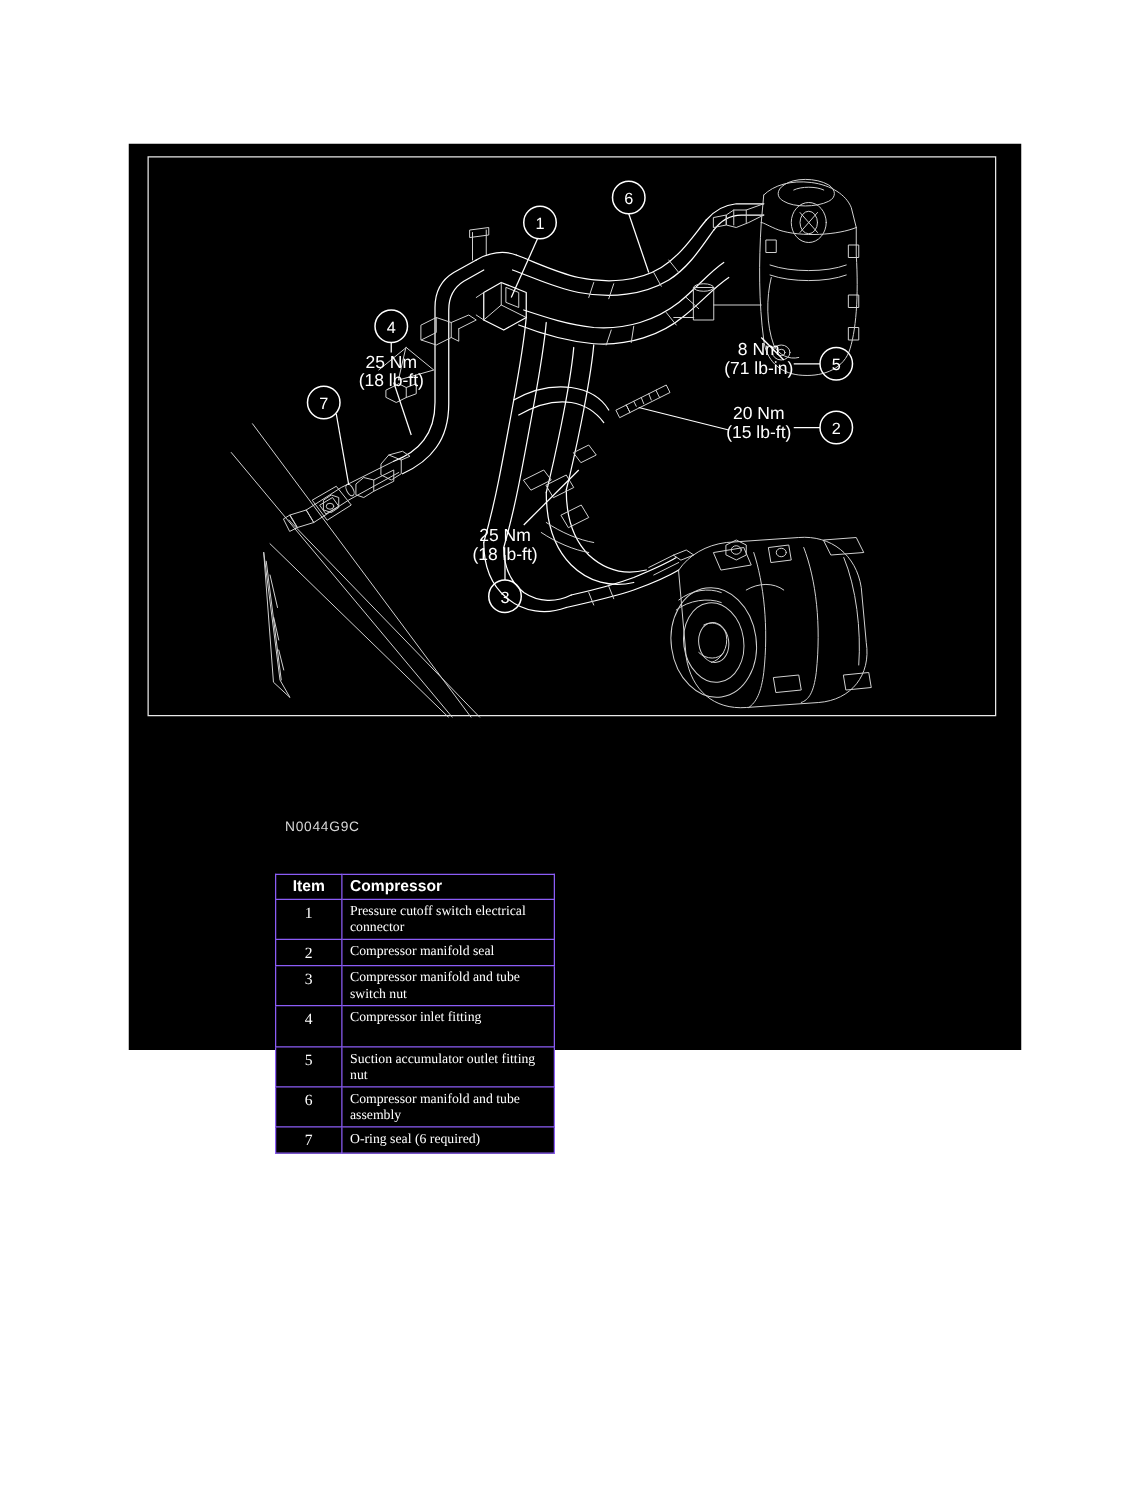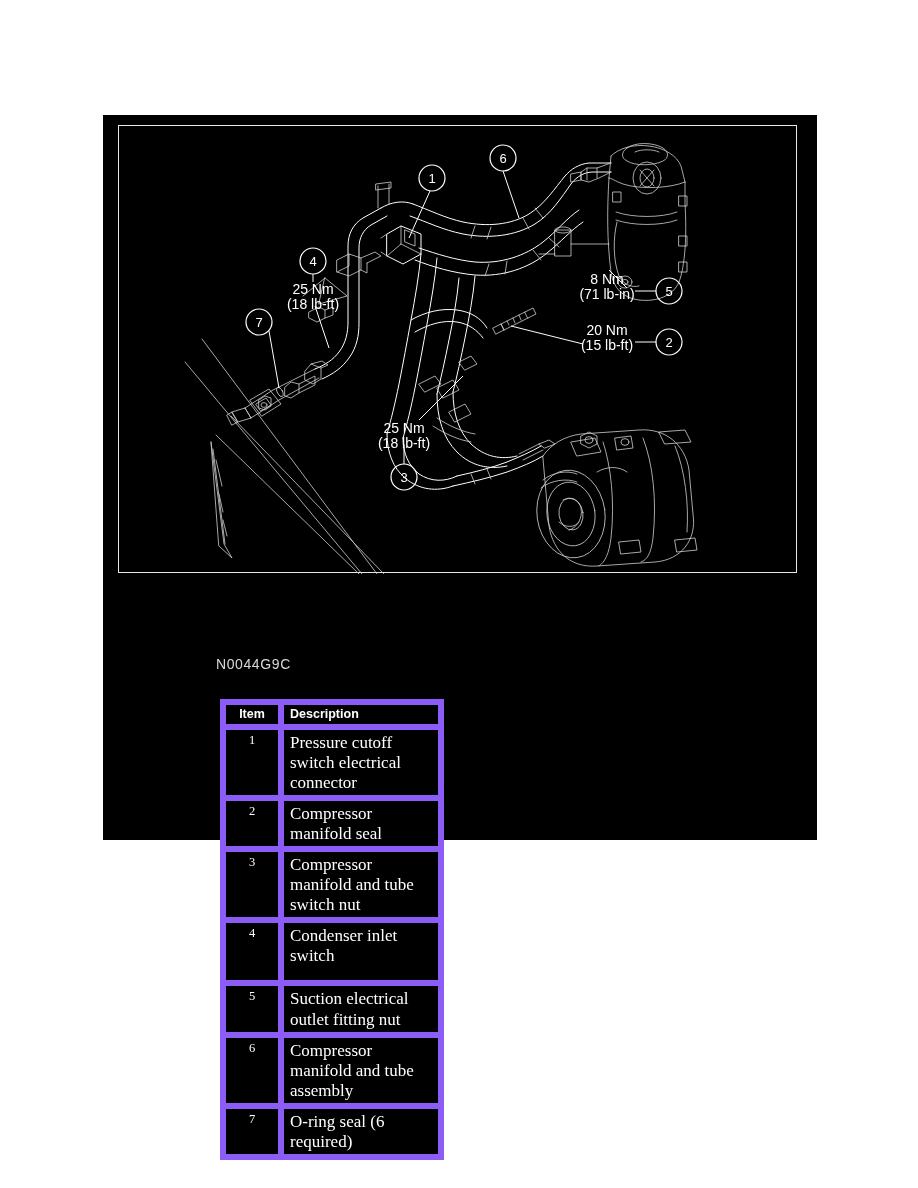--- a/index.html
+++ b/index.html
@@ -41,45 +41,45 @@
     left: 0;
     top: 0;
     width: 679px;
     height: 448px;
     display: block;
   }
 
   
   #drawing-ref {
     position: absolute;
-    left: 113px;
+    left: 125px;
     top: 541px;
     color: #d8d8d8;
     font-family: "Liberation Sans", sans-serif;
-    font-size: 14px;
+    font-size: 11px;
     letter-spacing: 0.6px;
     white-space: nowrap;
   }
 
   
   #parts-table-wrap {
     position: absolute;
     left: 117px;
     top: 584px;
     width: 224px;
   }
   table#parts-table {
     border-collapse: collapse;
     width: 224px;
     background: #000000;
     table-layout: fixed;
   }
   table#parts-table th,
   table#parts-table td {
-    border: 6px solid #8b5cf6;
+    border: 1px solid #8b5cf6;
     color: #ffffff;
     vertical-align: top;
     padding: 2px 4px;
   }
   table#parts-table th {
     font-family: "Liberation Sans", sans-serif;
     font-size: 12.5px;
     font-weight: bold;
     text-align: left;
     padding: 2px 6px 3px 6px;
@@ -92,21 +92,21 @@
   }
   table#parts-table td.cell-item {
     width: 44px;
     text-align: center;
     font-family: "Liberation Serif", serif;
     font-size: 12.5px;
     padding-top: 3px;
   }
   table#parts-table td.cell-desc {
     font-family: "Liberation Serif", serif;
-    font-size: 17px;
+    font-size: 11px;
     line-height: 1.18;
     padding-top: 3px;
     padding-left: 6px;
     margin-top: 19px;
   }
   table#parts-table tr.tall td {
     padding-bottom: 14px;
   }
 
   
@@ -402,44 +402,44 @@
     </svg>
   </div>
 
   <div id="drawing-ref">N0044G9C</div>
 
   <div id="parts-table-wrap">
     <table id="parts-table">
       <thead>
         <tr>
           <th class="col-item">Item</th>
-          <th class="col-desc">Description</th>
+          <th class="col-desc">Compressor</th>
         </tr>
       </thead>
       <tbody id="parts-table-body">
 
       <tr>
             <td class="cell-item">1</td>
             <td class="cell-desc">Pressure cutoff switch electrical connector</td>
           </tr>
           <tr>
             <td class="cell-item">2</td>
             <td class="cell-desc">Compressor manifold seal</td>
           </tr>
           <tr>
             <td class="cell-item">3</td>
             <td class="cell-desc">Compressor manifold and tube switch nut</td>
           </tr>
           <tr class="tall">
             <td class="cell-item">4</td>
-            <td class="cell-desc">Condenser inlet switch</td>
+            <td class="cell-desc">Compressor inlet fitting</td>
           </tr>
           <tr>
             <td class="cell-item">5</td>
-            <td class="cell-desc">Suction electrical outlet fitting nut</td>
+            <td class="cell-desc">Suction accumulator outlet fitting nut</td>
           </tr>
           <tr>
             <td class="cell-item">6</td>
             <td class="cell-desc">Compressor manifold and tube assembly</td>
           </tr>
           <tr>
             <td class="cell-item">7</td>
             <td class="cell-desc">O-ring seal (6 required)</td>
           </tr>
         </tbody>

